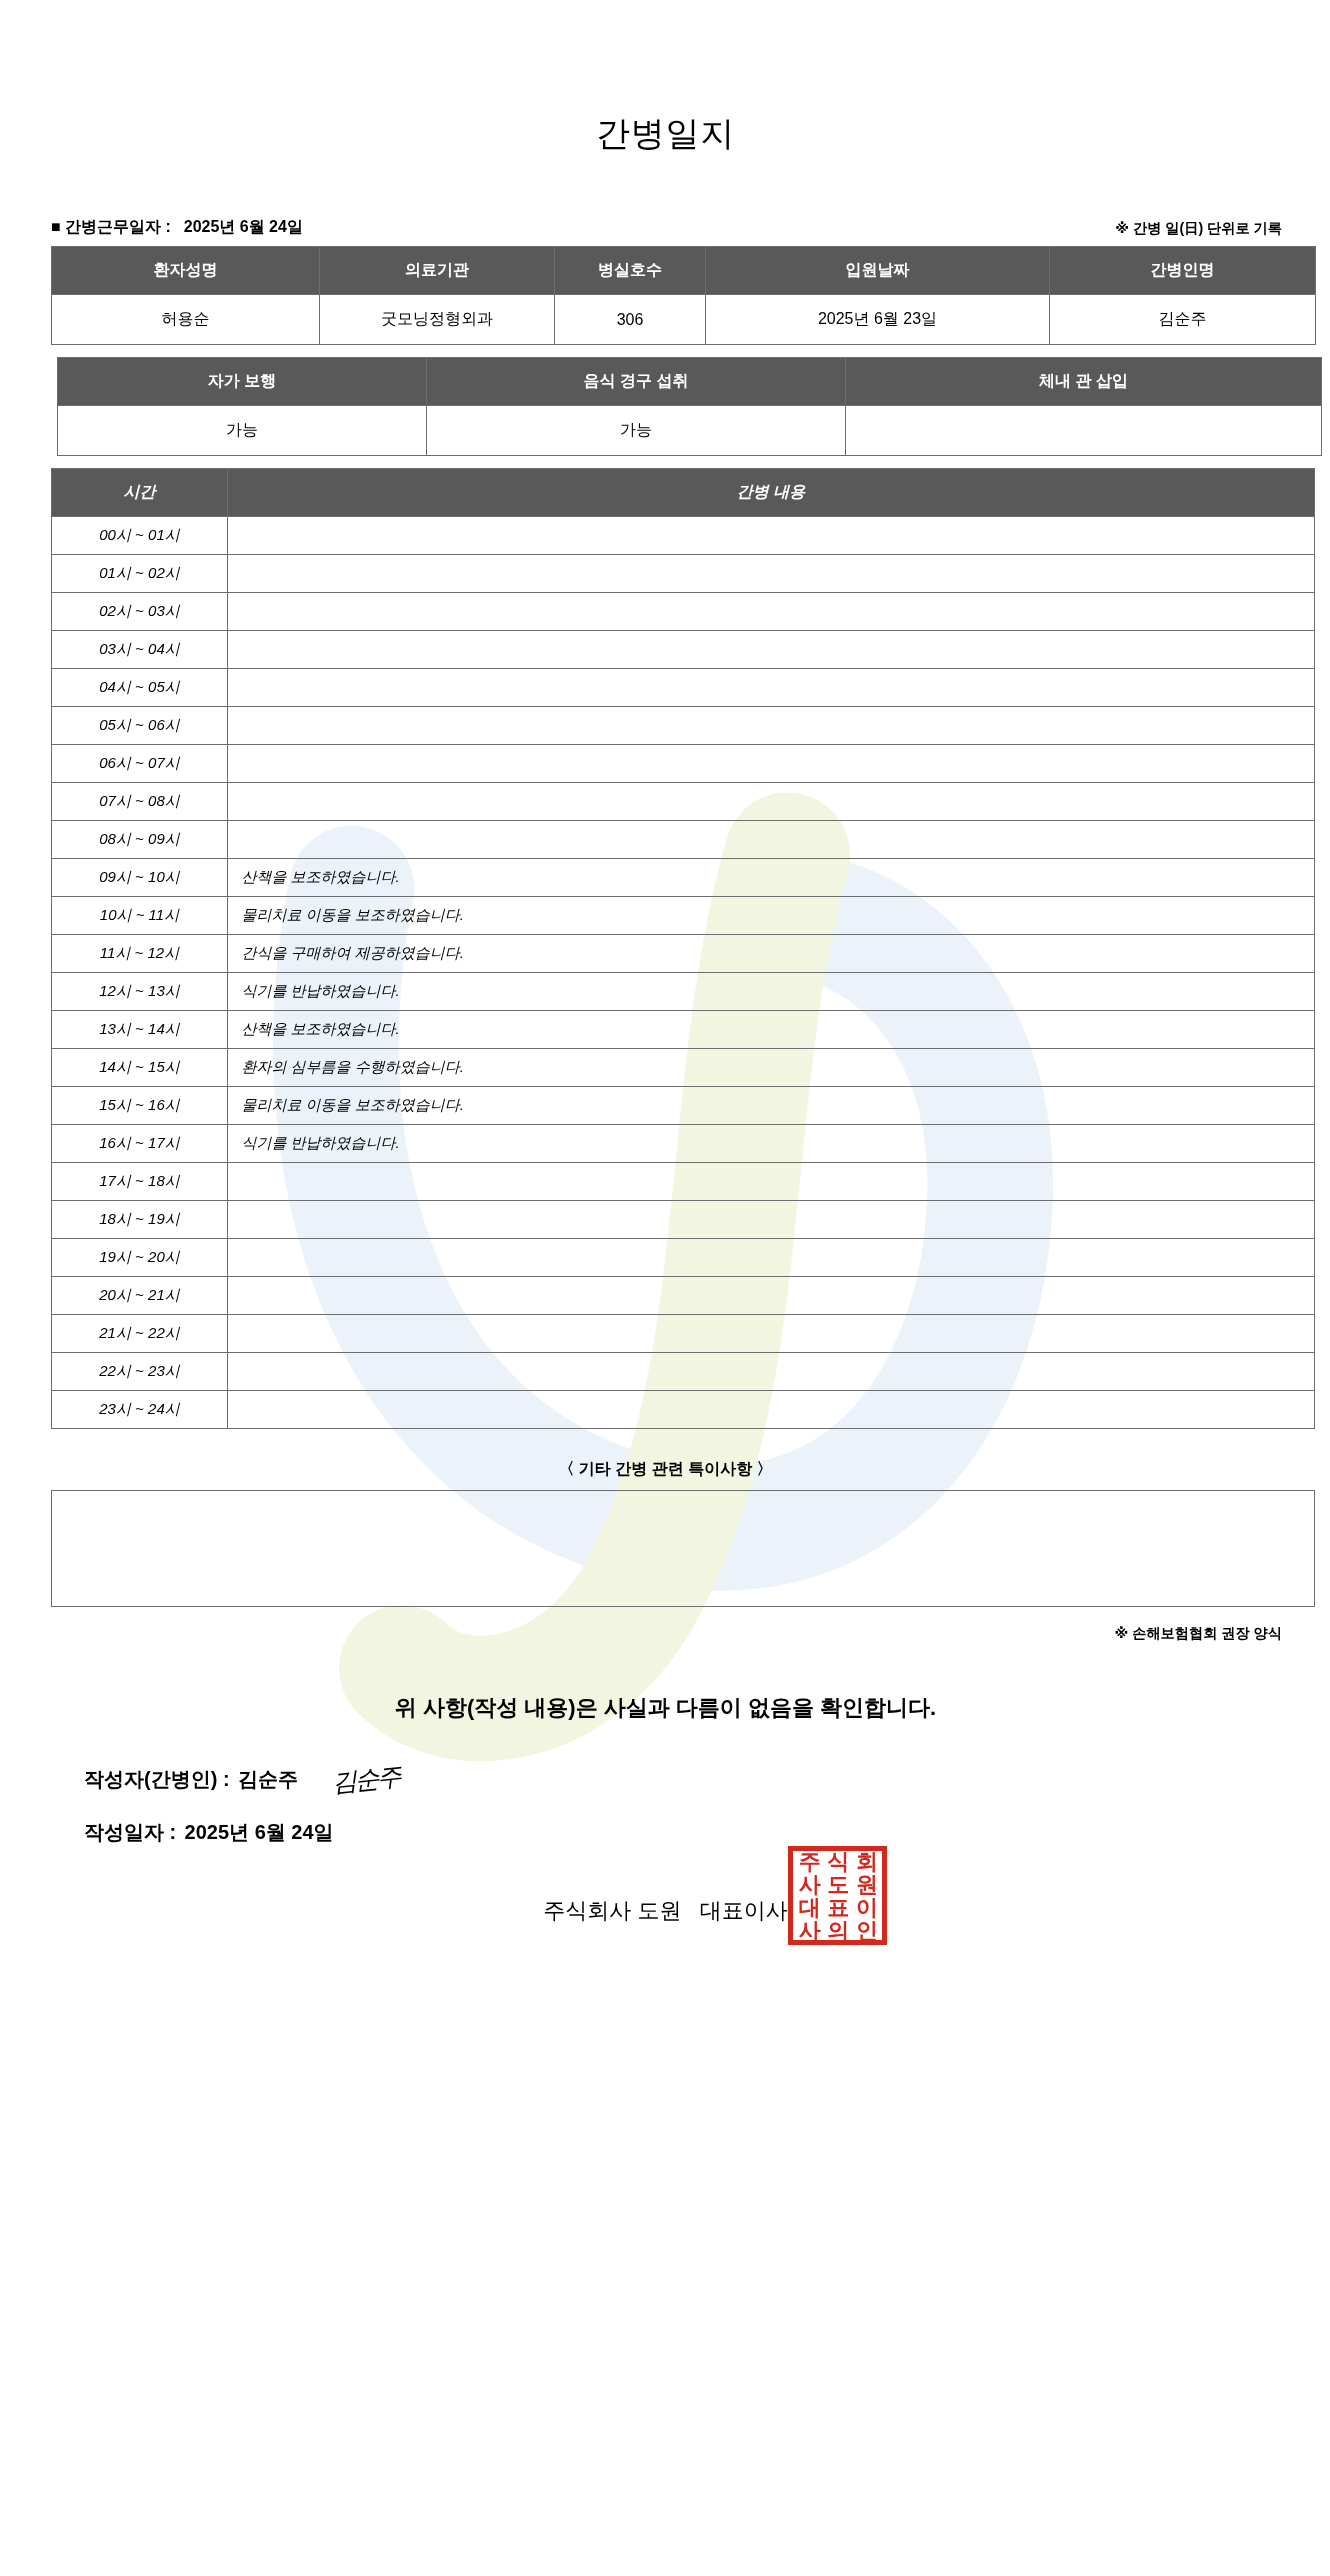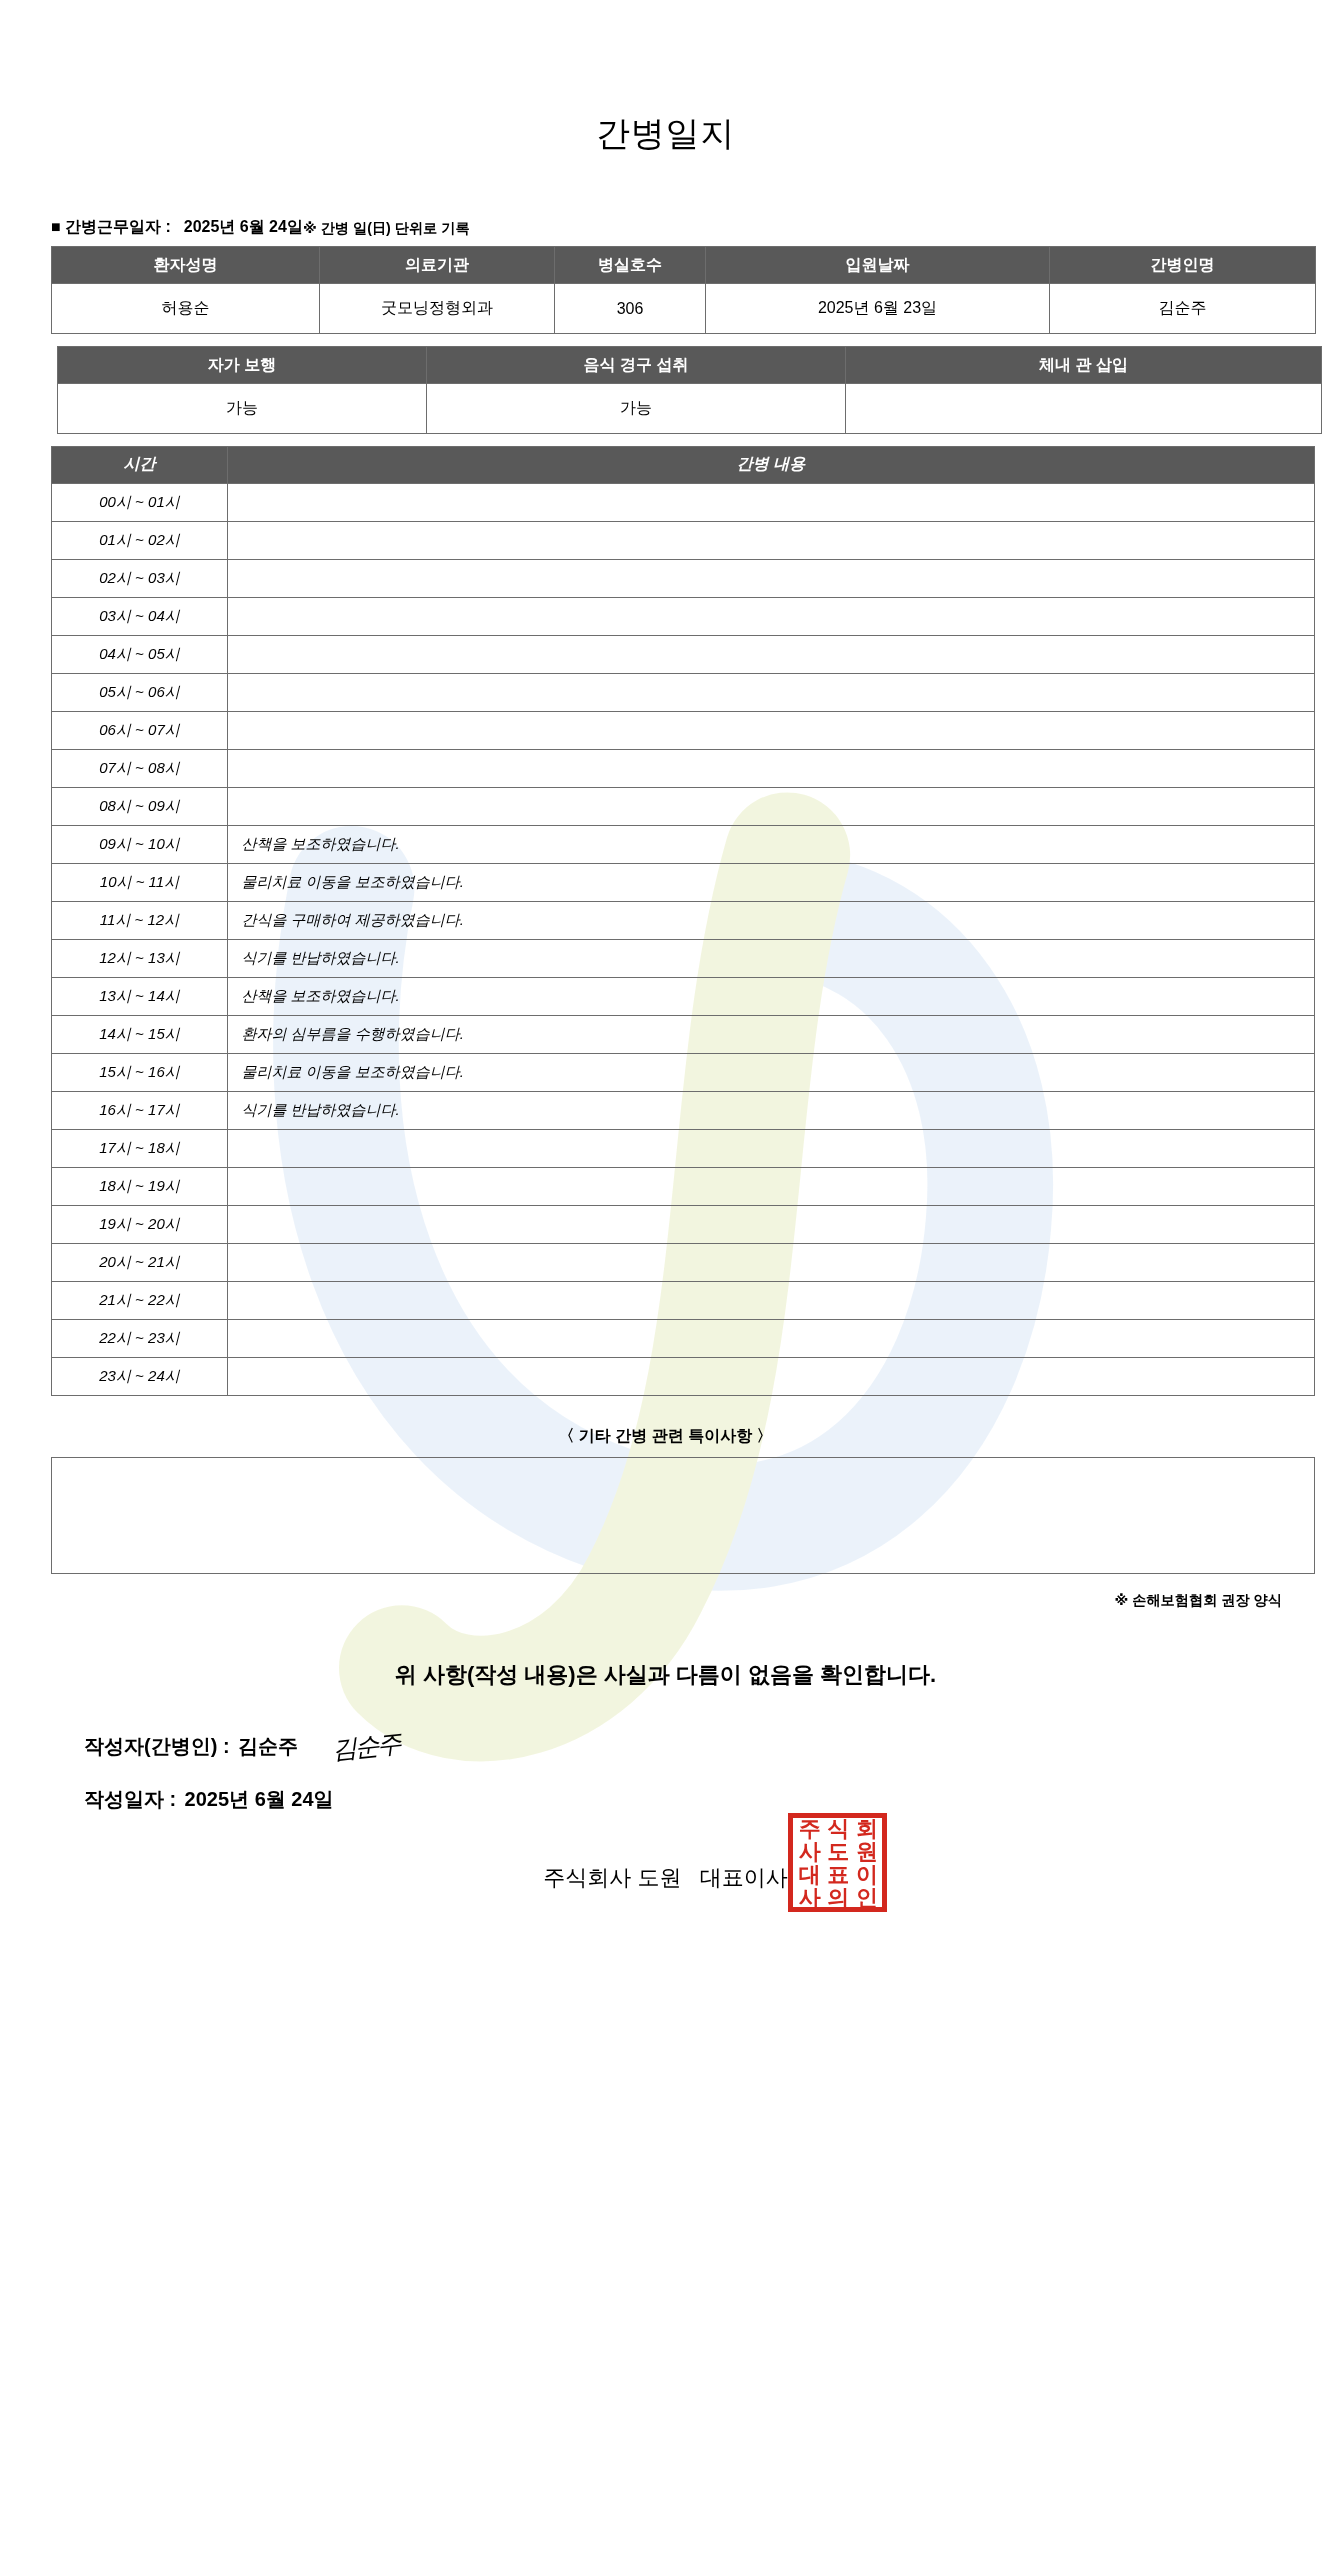--- a/index.html
+++ b/index.html
@@ -42,21 +42,21 @@
     font-size: 34px;
     font-weight: normal;
     letter-spacing: 0.8px;
     padding-top: 111px;
     padding-bottom: 0;
   }
 
   
   .meta-row {
     display: flex;
-    justify-content: flex-start;
+    justify-content: space-between;
     align-items: flex-end;
     margin-top: 60px;
     padding: 0 15px 0 17px;
   }
   .meta-left {
     font-size: 16px;
     font-weight: bold;
   }
   .meta-right {
     font-size: 14.2px;
@@ -74,21 +74,21 @@
   th, td {
     border: 0.8px solid #6d6d6d;
     text-align: center;
     vertical-align: middle;
   }
   th {
     background: #595959;
     color: #ffffff;
     font-size: 16px;
     font-weight: bold;
-    height: 37px;
+    height: 48px;
   }
   td {
     background: #ffffff;
     font-size: 16px;
     height: 50px;
   }
 
   
   .info-table { margin-bottom: 0; }
   .info-table2 { margin-top: 11.7px; margin-left: 6px; }

